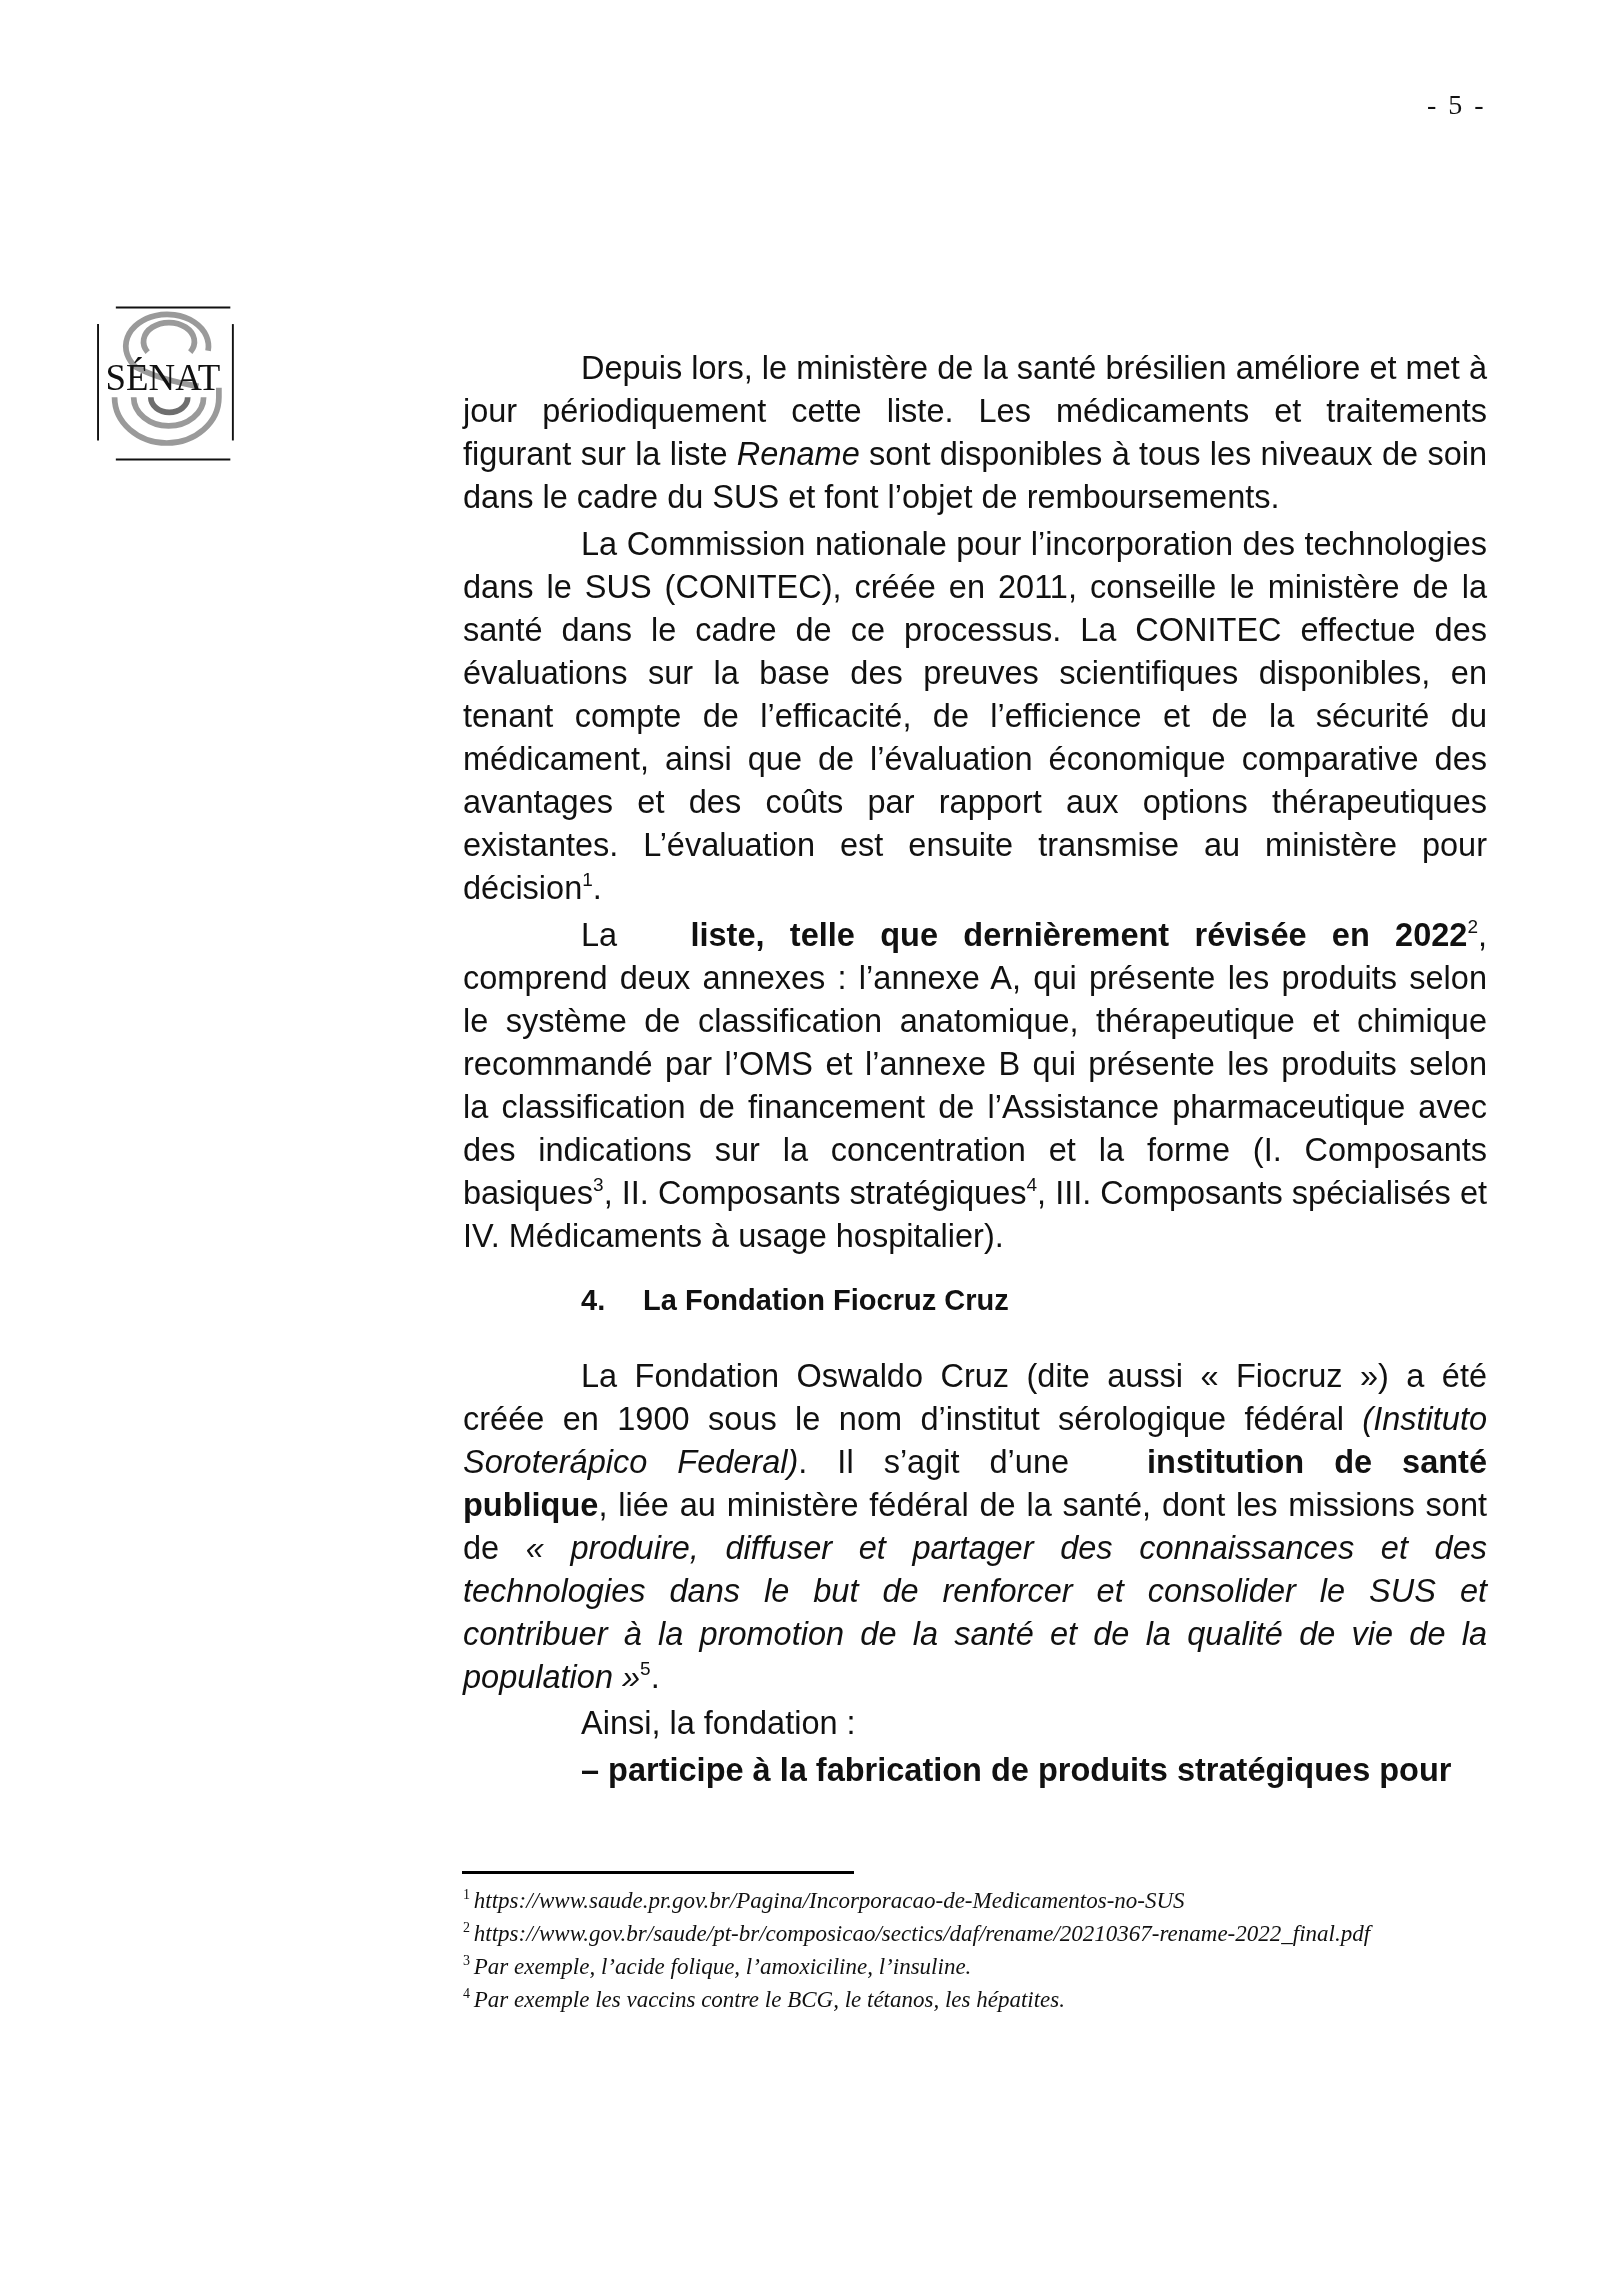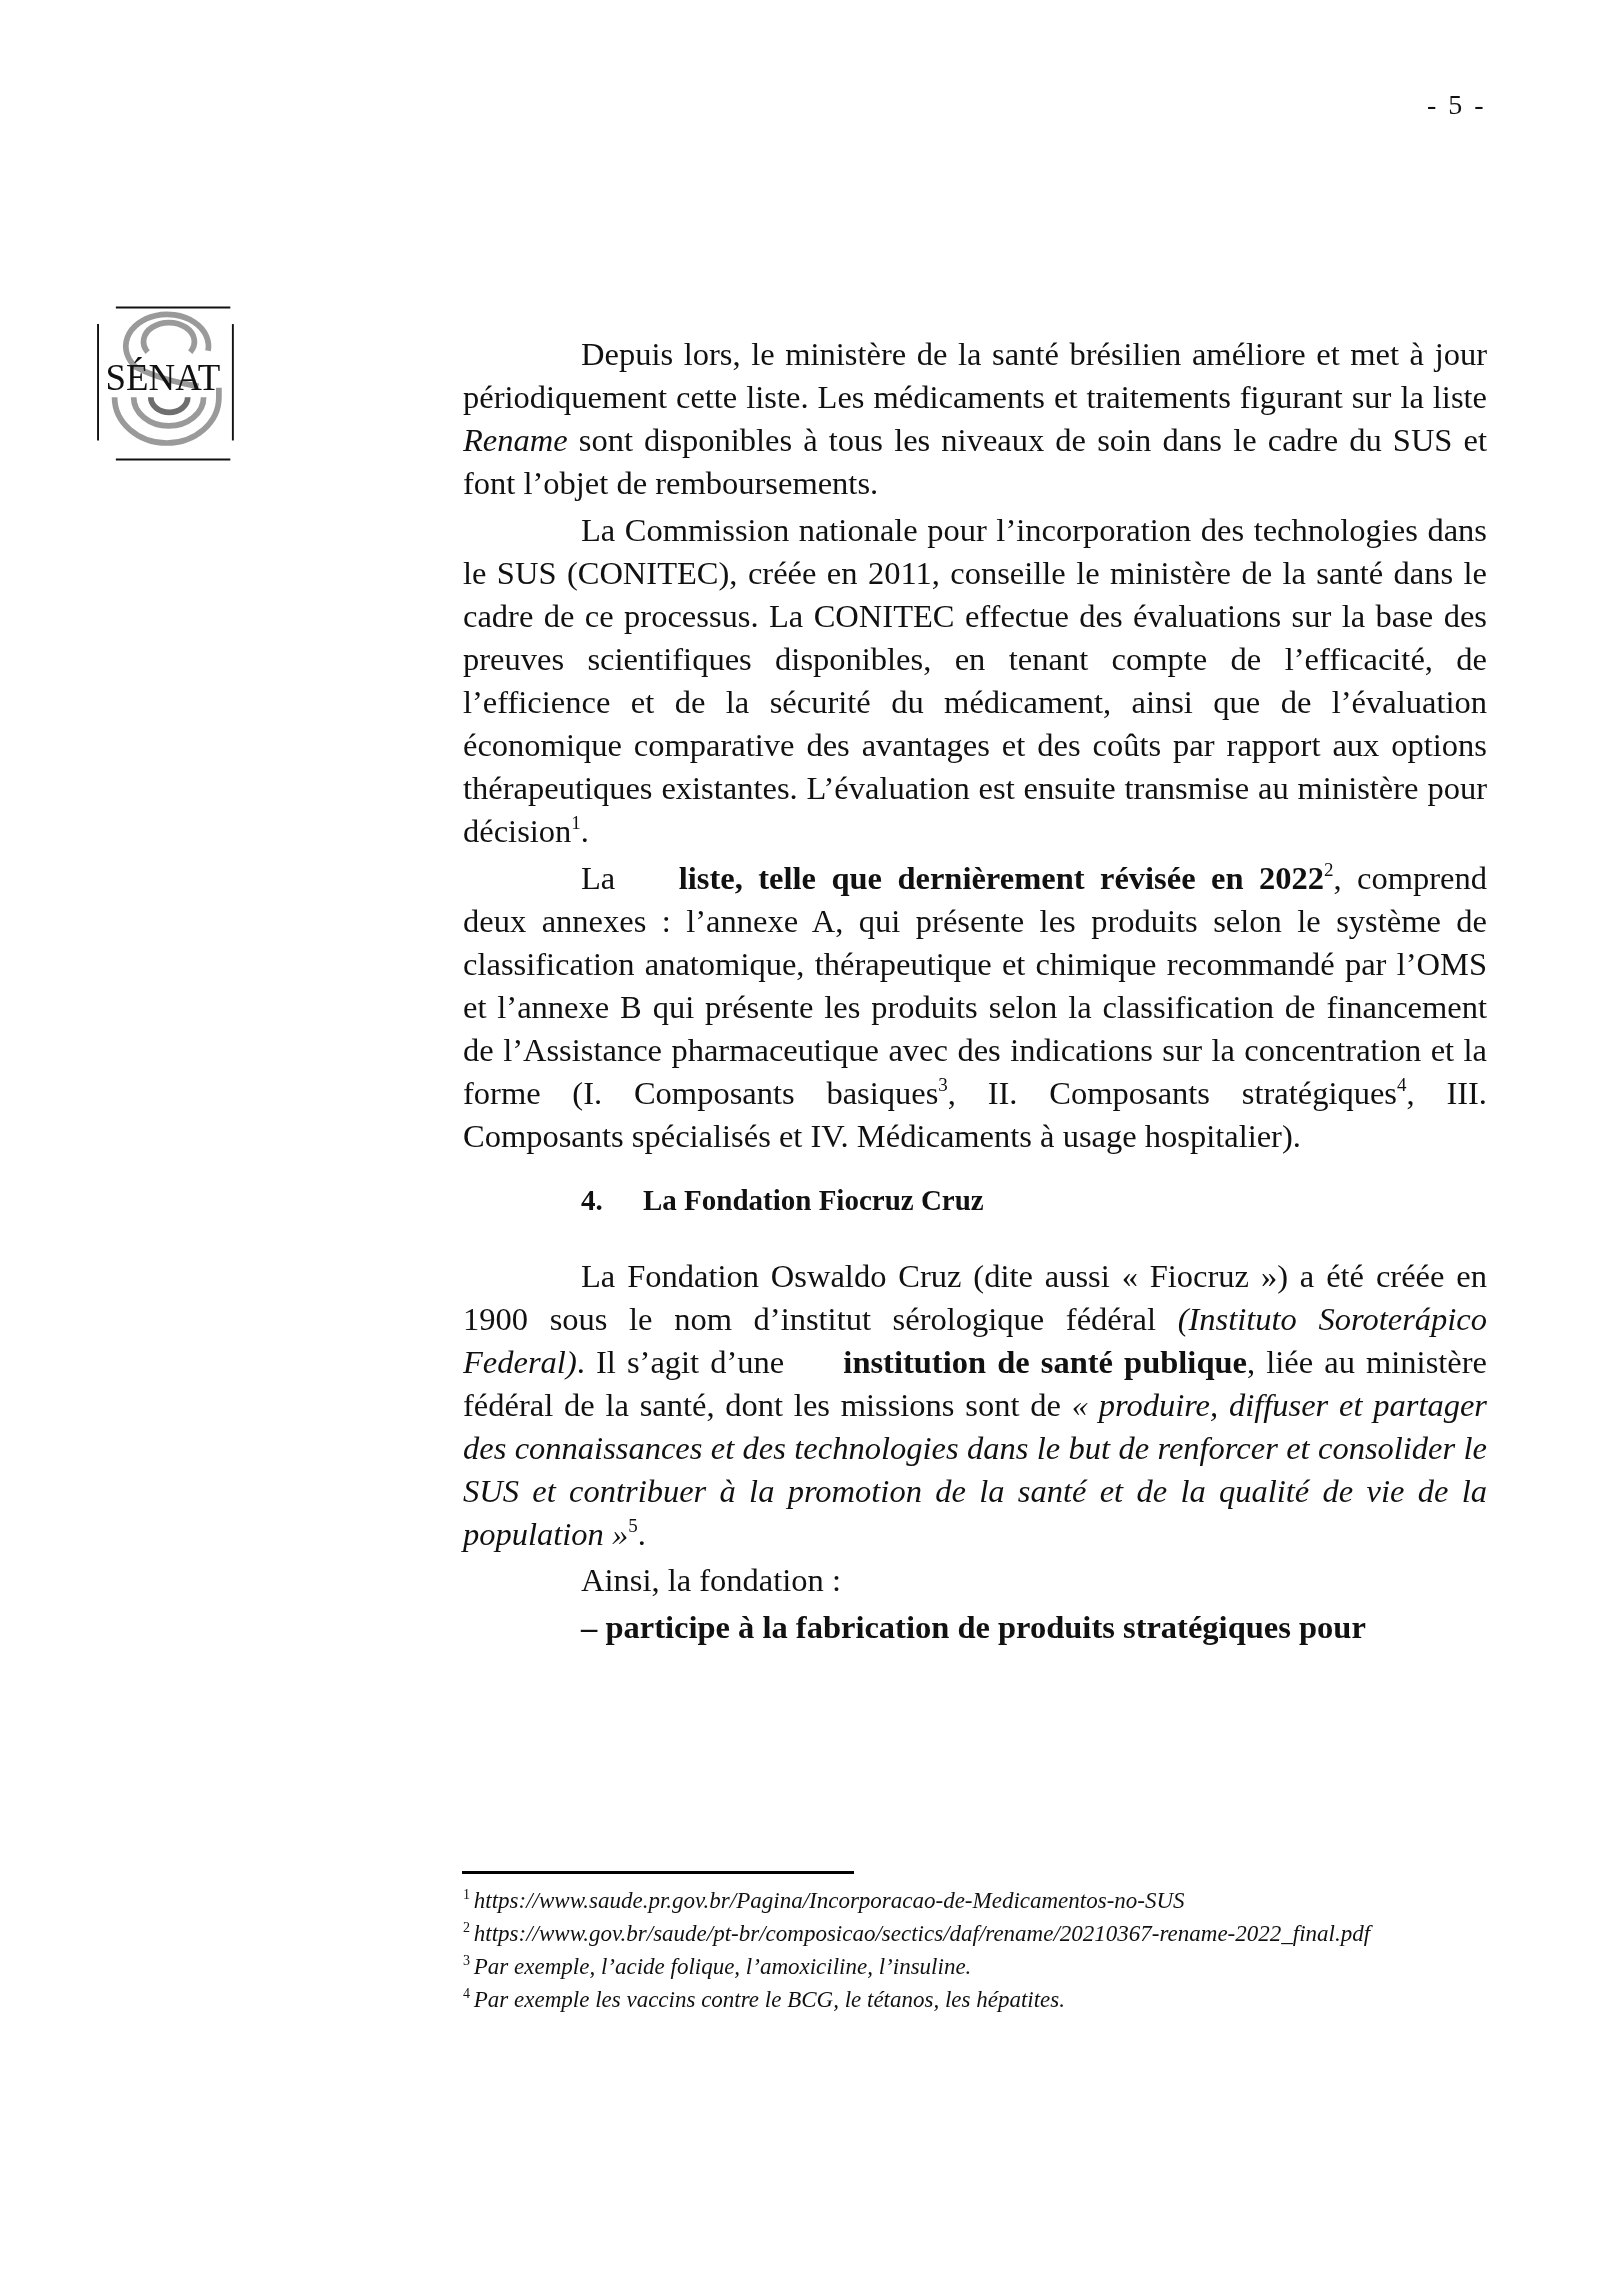--- a/index.html
+++ b/index.html
@@ -30,23 +30,23 @@
       left: 84px;
       top: 305px;
       width: 154px;
       height: 159px;
     }
     .logo svg { width: 100%; height: 100%; display: block; }
 
     .content {
       position: absolute;
       left: 463px;
-      top: 333px;
+      top: 347px;
       width: 1024px;
-      font-family: Liberation Serif, serif;
+      font-family: Liberation Sans, sans-serif;
       font-size: 32.5px;
       line-height: 43px;
       text-align: justify;
     }
     .para {
       margin: 0 0 3.8px 0;
       text-indent: 118px;
       text-align: justify;
     }
     .para sup {

